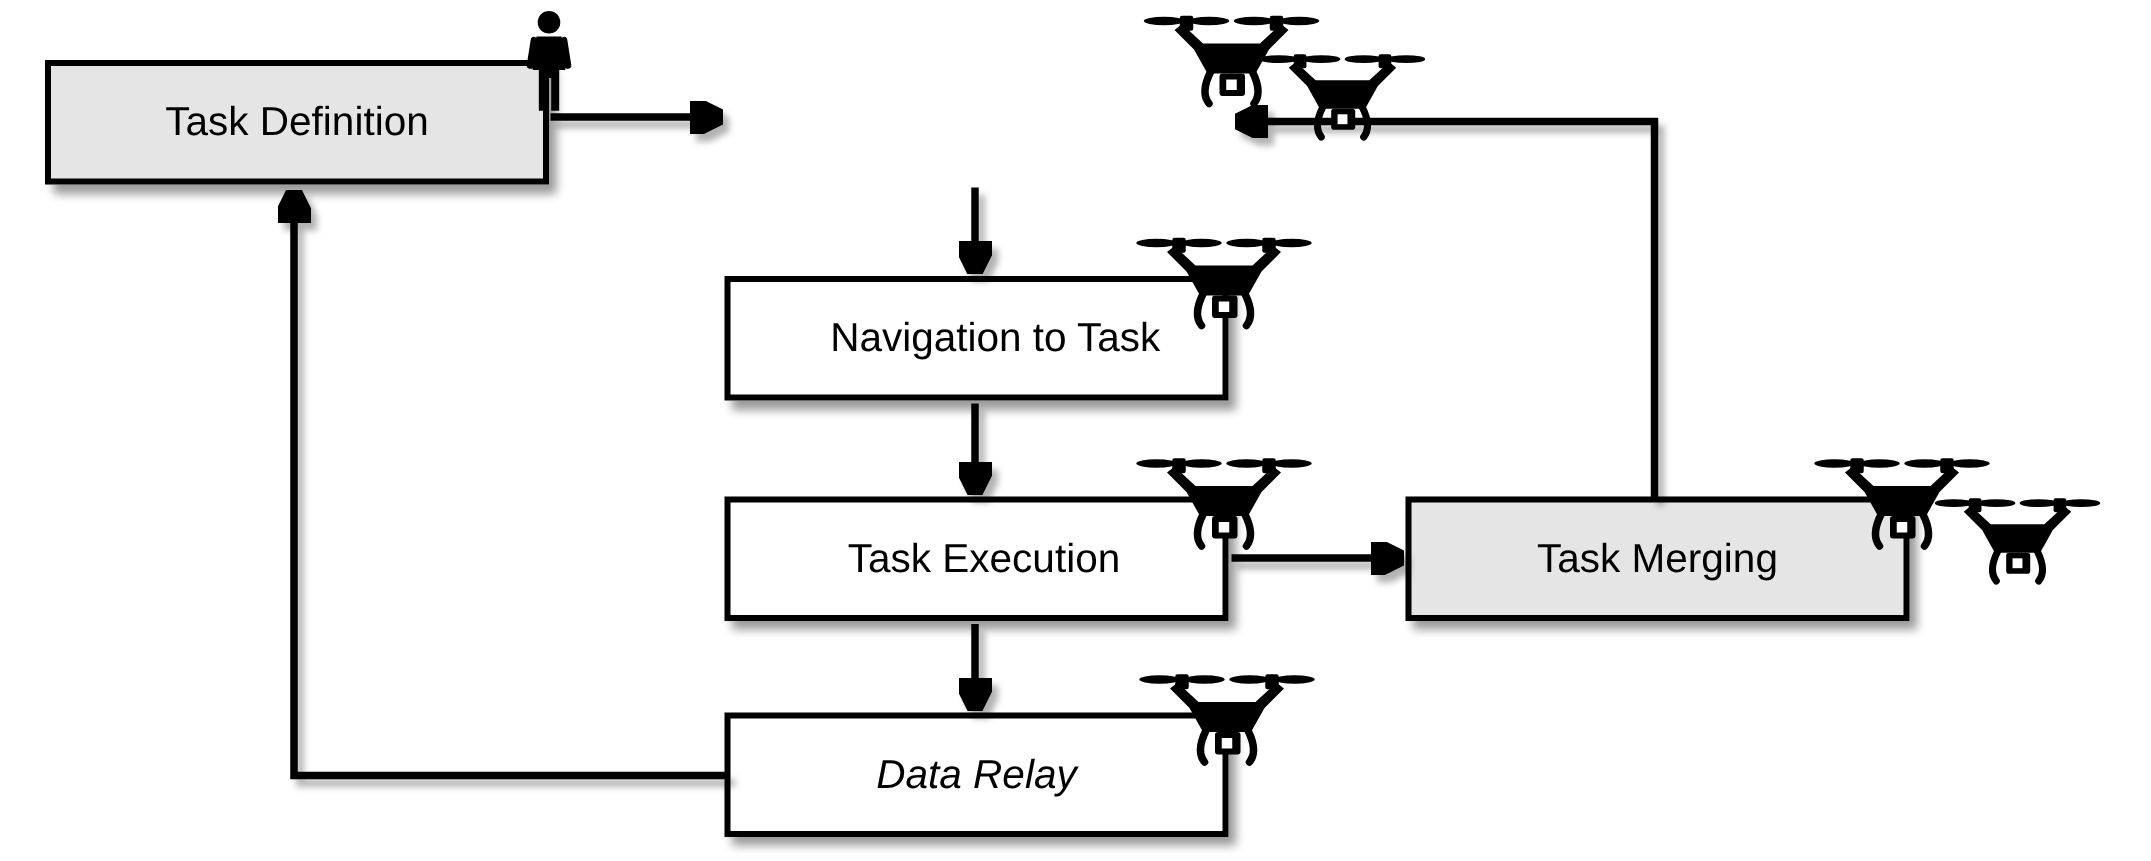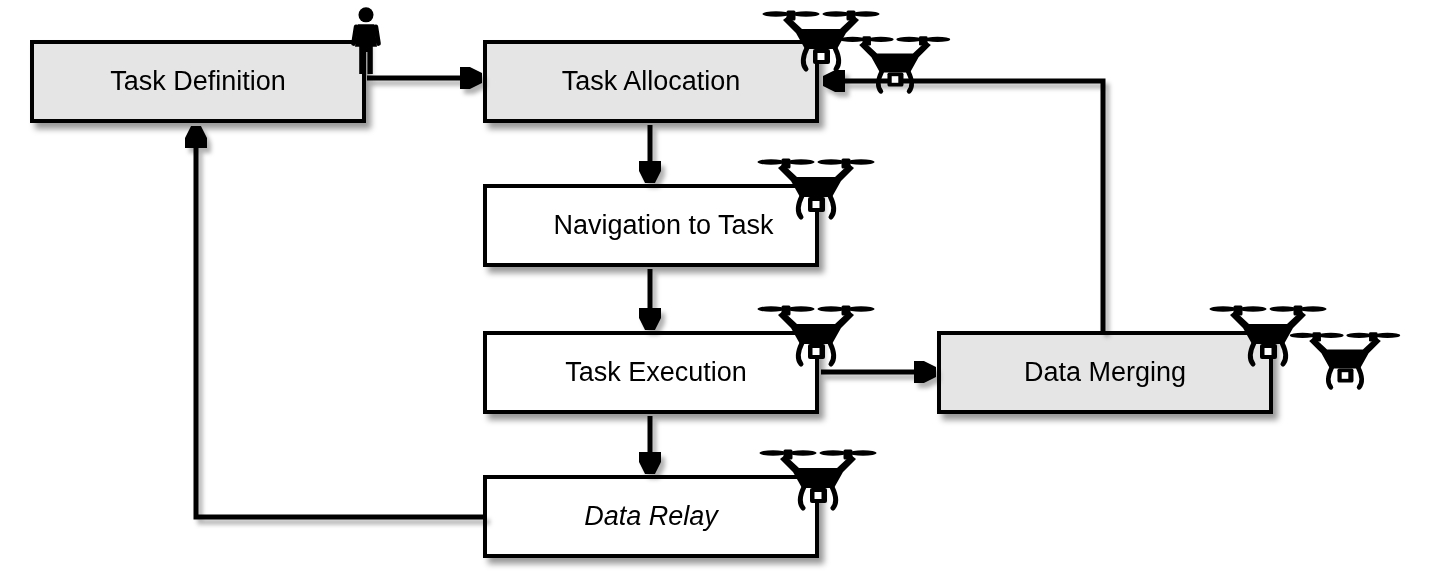--- a/index.html
+++ b/index.html
@@ -77,31 +77,28 @@
         </g>
         <path d="M8.5,19 L6,35" stroke="#000000" stroke-width="4.4" stroke-linecap="round" fill="none"></path>
         <path d="M27.5,19 L30,35" stroke="#000000" stroke-width="4.4" stroke-linecap="round" fill="none"></path>
       </symbol>
     </defs>
   </svg>
 
   <div class="node gray" id="node-task-definition">
     <span>Task Definition</span>
   </div>
-  <div class="node gray" id="node-task-allocation">
-    <span>Task Allocation</span>
-  </div>
   <div class="node white" id="node-navigation-to-task">
     <span>Navigation to Task</span>
   </div>
   <div class="node white" id="node-task-execution">
     <span>Task Execution</span>
   </div>
   <div class="node gray" id="node-data-merging">
-    <span>Data Merging</span>
+    <span>Task Merging</span>
   </div>
   <div class="node white" id="node-data-relay">
     <span>Data Relay</span>
   </div>
 
   <svg id="arrow-layer" viewBox="0 0 1434 574">
     <defs>
       <marker id="arrowhead" viewBox="0 0 12 12" refX="10" refY="6" markerWidth="4.4" markerHeight="4.4" orient="auto-start-reverse">
         <path d="M0,0 L12,6 L0,12 Q4.2,6 0,0 Z" fill="#000000" stroke="none" style="filter:none"></path>
       </marker>

